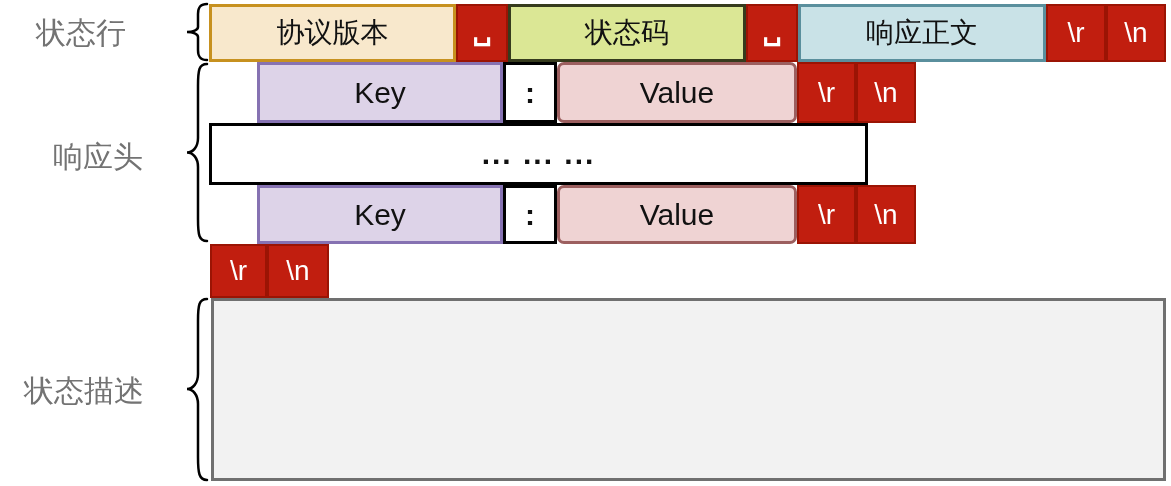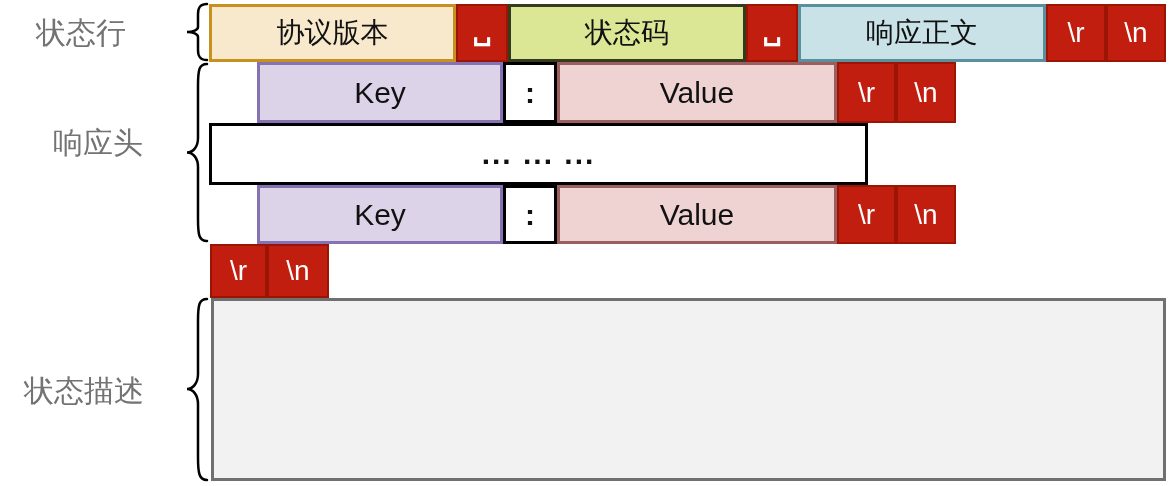--- a/index.html
+++ b/index.html
@@ -6,21 +6,21 @@
   .canvas{
     position:relative;width:1171px;height:486px;background:#fff;overflow:hidden;
     font-family:"Liberation Sans","DejaVu Sans",sans-serif;color:#111;
   }
   
   .sec-label{
     position:absolute;font-size:30px;font-weight:500;color:#737373;
     text-align:center;line-height:32px;white-space:nowrap;
   }
   .lbl-status{left:33px;top:17px;width:96px;}
-  .lbl-headers{left:50px;top:127px;width:96px;}
+  .lbl-headers{left:50px;top:141px;width:96px;}
   .lbl-body{left:18px;top:375px;width:132px;}
   
   .brace{position:absolute;left:183px;}
   
   .row{position:absolute;display:flex;align-items:stretch;}
   .row-status{left:209px;top:4px;height:58px;}
   .row-hdr1{left:209px;top:62px;height:61px;}
   .row-ellipsis{left:209px;top:123px;height:62px;}
   .row-hdr2{left:209px;top:185px;height:59px;}
   .row-crlf{left:210px;top:244px;height:54px;}
@@ -42,21 +42,21 @@
   .latin{font-size:30px;}
   .colon-cell{font-size:30px;font-weight:700;color:#111;}
   .ellipsis-cell{font-size:30px;font-weight:700;letter-spacing:2px;}
   
   .body-box{
     position:absolute;left:211px;top:298px;width:955px;height:183px;
     box-sizing:border-box;background:#F2F2F2;border:3px solid #707070;
   }
   
   .w247{width:247px;}.w52{width:52px;}.w238{width:238px;}.w248{width:248px;}
-  .w60{width:60px;}.w246{width:246px;margin-left:48px;}.w54{width:54px;}.w240{width:280px;}
+  .w60{width:60px;}.w246{width:246px;margin-left:48px;}.w54{width:54px;}.w240{width:240px;border-radius:7px;}
   .w59{width:59px;}.w659{width:659px;}.w57{width:57px;}.w62{width:62px;}
 </style>
 </head>
 <body>
 
 <div class="canvas">
 
   <div class="sec-label lbl-status">状态行</div>
   <div class="sec-label lbl-headers">响应头</div>
   <div class="sec-label lbl-body">状态描述</div>

